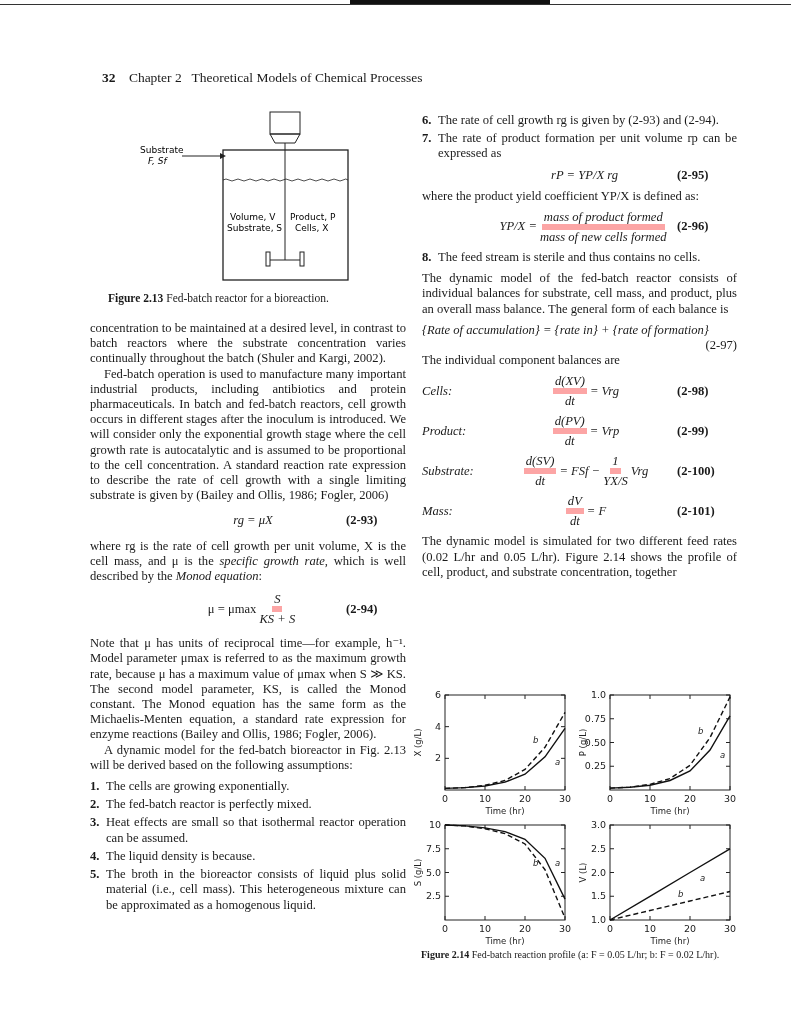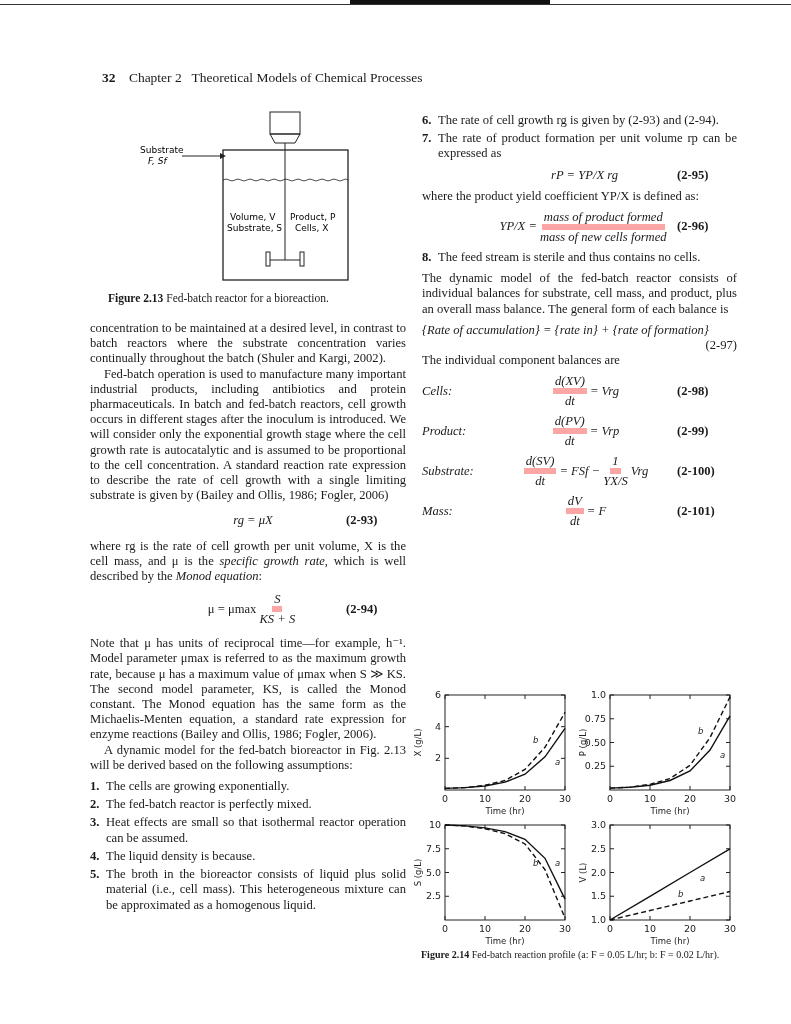--- a/index.html
+++ b/index.html
@@ -175,20 +175,21 @@
     <span class="lab">Mass:</span>
     <span class="body">
         <span class="frac">
           <span class="n">dV</span>
           <span class="d">dt</span>
         </span>
         <span>= F</span>
       </span>
     <span class="num">(2-101)</span>
   </div>
+  <p>The dynamic model is simulated for two different feed rates (0.02 L/hr and 0.05 L/hr). Figure 2.14 shows the profile of cell, product, and substrate concentration, together</p>
 </div>
 
 <svg id="fig14" viewBox="0 0 340 270">
     <g></g>
     <rect x="35" y="15" width="120" height="95" fill="none" stroke="#222" stroke-width="1"></rect>
     <line x1="35" y1="110" x2="35" y2="106" stroke="#222"></line>
     <line x1="35" y1="15" x2="35" y2="19" stroke="#222"></line>
     <text class="tick" x="35" y="122" text-anchor="middle">0</text>
     <line x1="75" y1="110" x2="75" y2="106" stroke="#222"></line>
     <line x1="75" y1="15" x2="75" y2="19" stroke="#222"></line>

